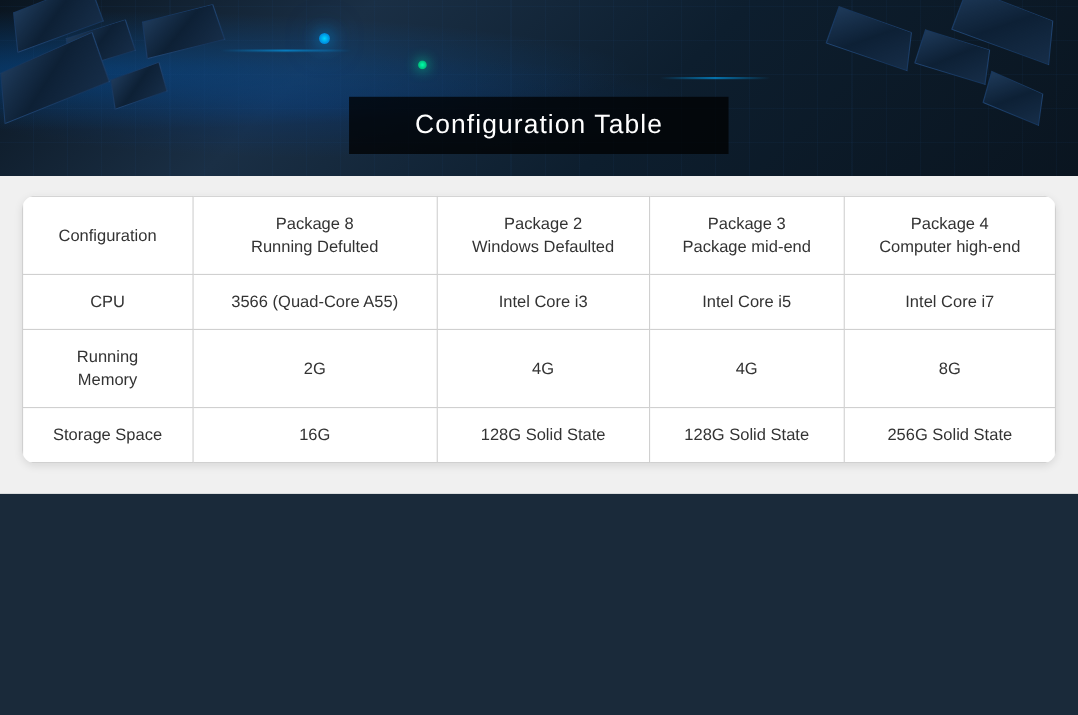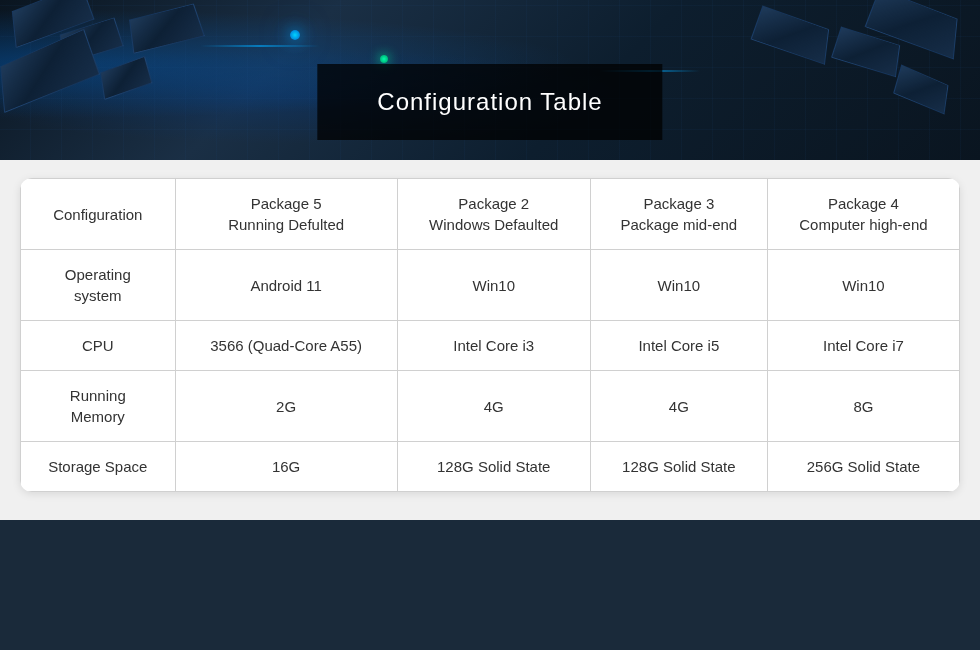--- a/index.html
+++ b/index.html
@@ -71,21 +71,21 @@
 
     .title-banner {
       position: absolute;
       bottom: 20px;
       left: 50%;
       transform: translateX(-50%);
       background: rgba(0,0,0,0.75);
       color: #fff;
       font-size: 24px;
       font-weight: 400;
-      padding: 24px 60px;
+      padding: 12px 60px;
       letter-spacing: 1px;
       white-space: nowrap;
     }
 
     .table-section {
       background: #f0f0f0;
       padding: 18px 20px 28px;
     }
 
     .config-table {
@@ -163,49 +163,39 @@
 
   <div class="title-banner">Configuration Table</div>
 </div>
 
 <div class="table-section">
   <table class="config-table">
     <thead>
       <tr>
         <th class="col-header">Configuration</th>
         <th class="col-header">
-          <span>Package 5</span><br>
+          <span>Package 8</span><br>
           <span>Running Defulted</span>
         </th>
         <th class="col-header">
           <span>Package 2</span><br>
           <span>Windows Defaulted</span>
         </th>
         <th class="col-header">
           <span>Package 3</span><br>
           <span>Package mid-end</span>
         </th>
         <th class="col-header">
           <span>Package 4</span><br>
           <span>Computer high-end</span>
         </th>
       </tr>
     </thead>
     <tbody>
 
-      <tr>
-        <td class="row-label">
-          <span>Operating</span><br>
-          <span>system</span>
-        </td>
-        <td>Android 11</td>
-        <td>Win10</td>
-        <td>Win10</td>
-        <td>Win10</td>
-      </tr>
 
       <tr>
         <td class="row-label">CPU</td>
         <td>3566 (Quad-Core A55)</td>
         <td>Intel Core i3</td>
         <td>Intel Core i5</td>
         <td>Intel Core i7</td>
       </tr>
 
       <tr>

